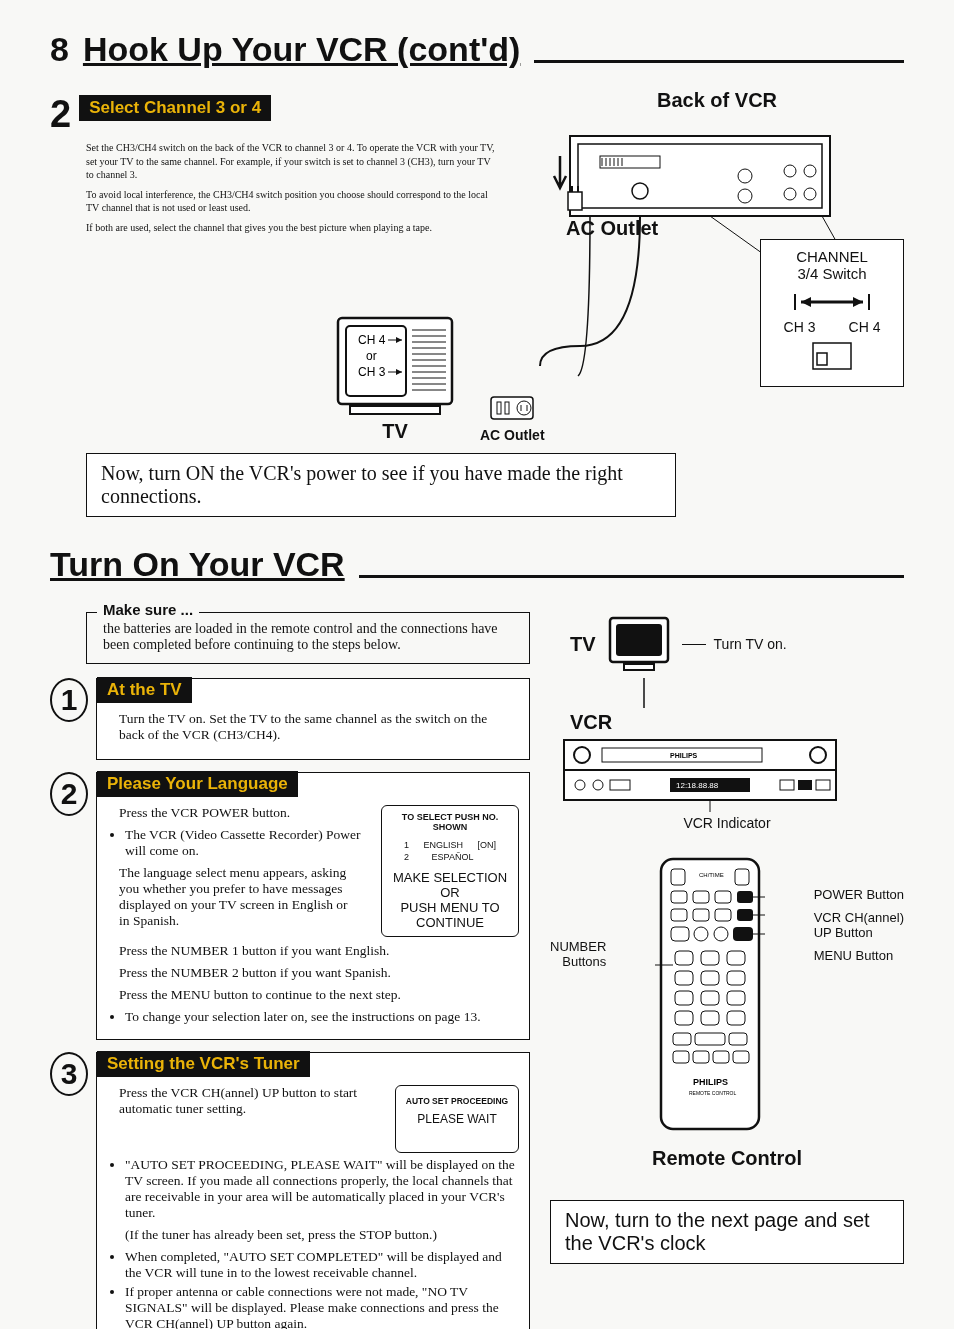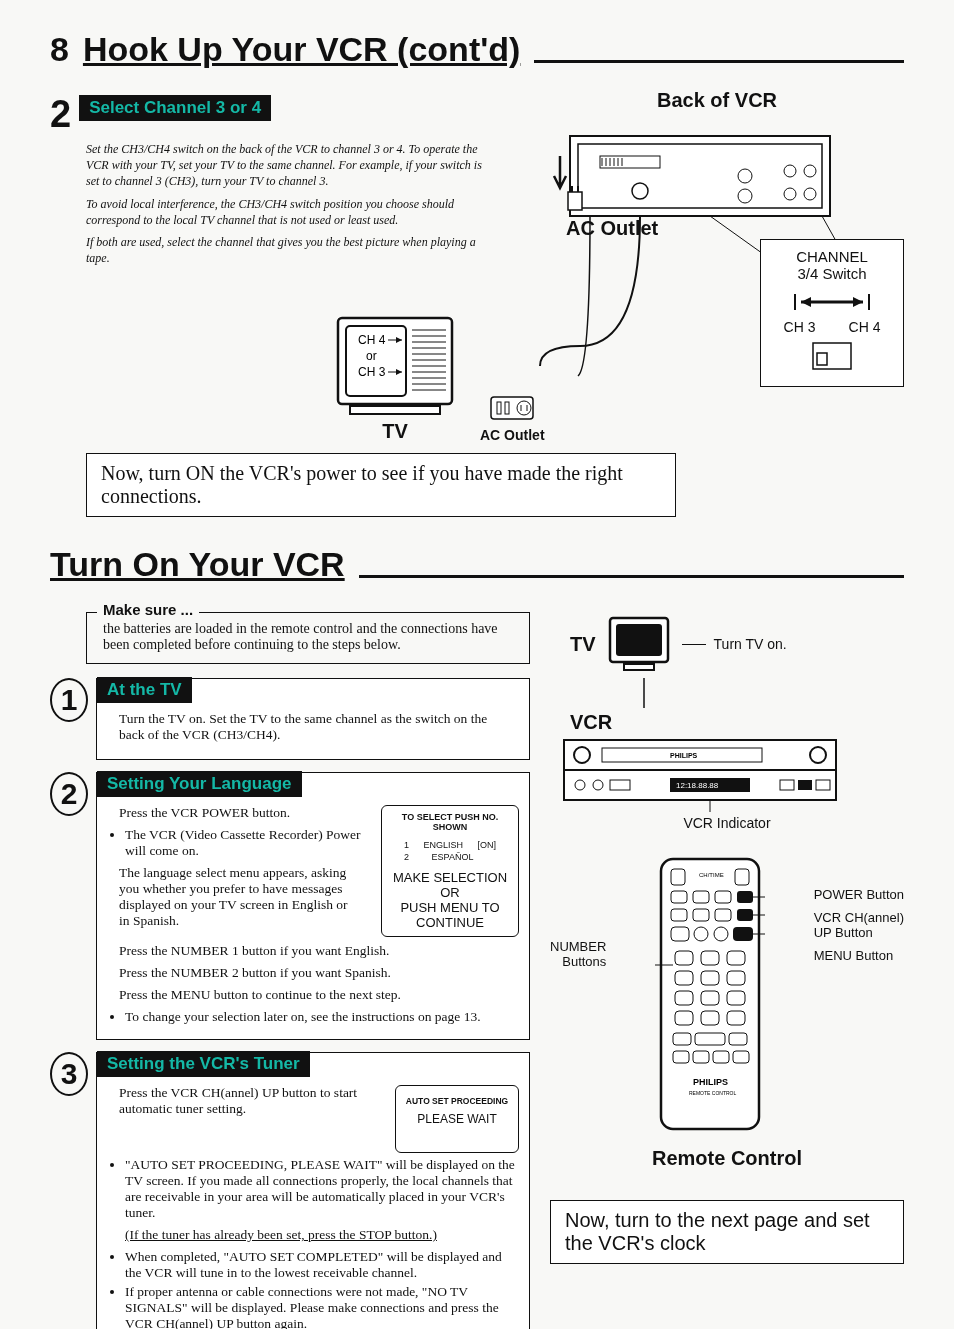--- a/index.html
+++ b/index.html
@@ -29,33 +29,32 @@
     margin: 6px 0 8px 0;
   }
   .big-step {
     font-family: Arial, Helvetica, sans-serif;
     font-size: 38px;
     font-weight: 900;
     line-height: 1;
   }
   .black-label {
     background: #111;
-    color: #14b8a6;
+    color: #eab308;
     font-family: Arial, Helvetica, sans-serif;
     font-weight: 700;
     font-size: 17px;
     padding: 3px 10px;
     display: inline-block;
   }
   .body-col {
     margin-left: 36px;
     max-width: 410px;
-    font-size: 12px;
+    font-size: 10px;
     line-height: 1.35;
-    font-style: italic;
   }
   .body-col p { margin: 0 0 6px 0; }
   .two-col { display: flex; gap: 20px; align-items: flex-start; }
   .left-col { flex: 0 0 460px; }
   .right-col { flex: 1; }
   .diagram-box {
     border: 1.5px solid #111;
     padding: 6px;
     font-family: Arial, Helvetica, sans-serif;
     font-size: 12px;
@@ -276,21 +275,21 @@
       <div class="circled-step">1</div>
       <div class="step-body">
         <span class="black-label">At the TV</span>
         <p>Turn the TV on. Set the TV to the same channel as the switch on the back of the VCR (CH3/CH4).</p>
       </div>
     </div>
 
     <div class="step-block">
       <div class="circled-step">2</div>
       <div class="step-body">
-        <span class="black-label">Setting Your Language</span>
+        <span class="black-label">Please Your Language</span>
         <div style="display:flex; gap:8px; align-items:flex-start;">
           <div style="flex:1;">
             <p>Press the VCR POWER button.</p>
             <ul class="bullets">
                 <li>The VCR (Video Cassette Recorder) Power will come on.</li>
               </ul>
             <p>The language select menu appears, asking you whether you prefer to have messages displayed on your TV screen in English or in Spanish.</p>
           </div>
           <div class="osd-box" style="width:120px; flex-shrink:0; margin-top:6px;">
             <div style="font-weight:700;">TO SELECT PUSH NO. SHOWN</div>
@@ -328,21 +327,21 @@
             <p>Press the VCR CH(annel) UP button to start automatic tuner setting.</p>
           </div>
           <div class="osd-box" style="width:110px; flex-shrink:0; margin-top:6px; padding:10px 6px 26px 6px;">
             <div style="font-weight:700;font-size:8.5px;">AUTO SET PROCEEDING</div>
             <div style="font-size:12px; margin-top:6px;">PLEASE WAIT</div>
           </div>
         </div>
         <ul class="bullets">
           <li>"AUTO SET PROCEEDING, PLEASE WAIT" will be displayed on the TV screen. If you made all connections properly, the local channels that are receivable in your area will be automatically placed in your VCR's tuner.</li>
         </ul>
-        <p style="margin-left:18px;text-decoration:underline;">(If the tuner has already been set, press the STOP button.)</p>
+        <p style="margin-left:18px;">(If the tuner has already been set, press the STOP button.)</p>
         <ul class="bullets">
           <li>When completed, "AUTO SET COMPLETED" will be displayed and the VCR will tune in to the lowest receivable channel.</li>
           <li>If proper antenna or cable connections were not made, "NO TV SIGNALS" will be displayed. Please make connections and press the VCR CH(annel) UP button again.</li>
         </ul>
       </div>
     </div>
 
   </div>
 
   <div class="right-col small-callouts">

